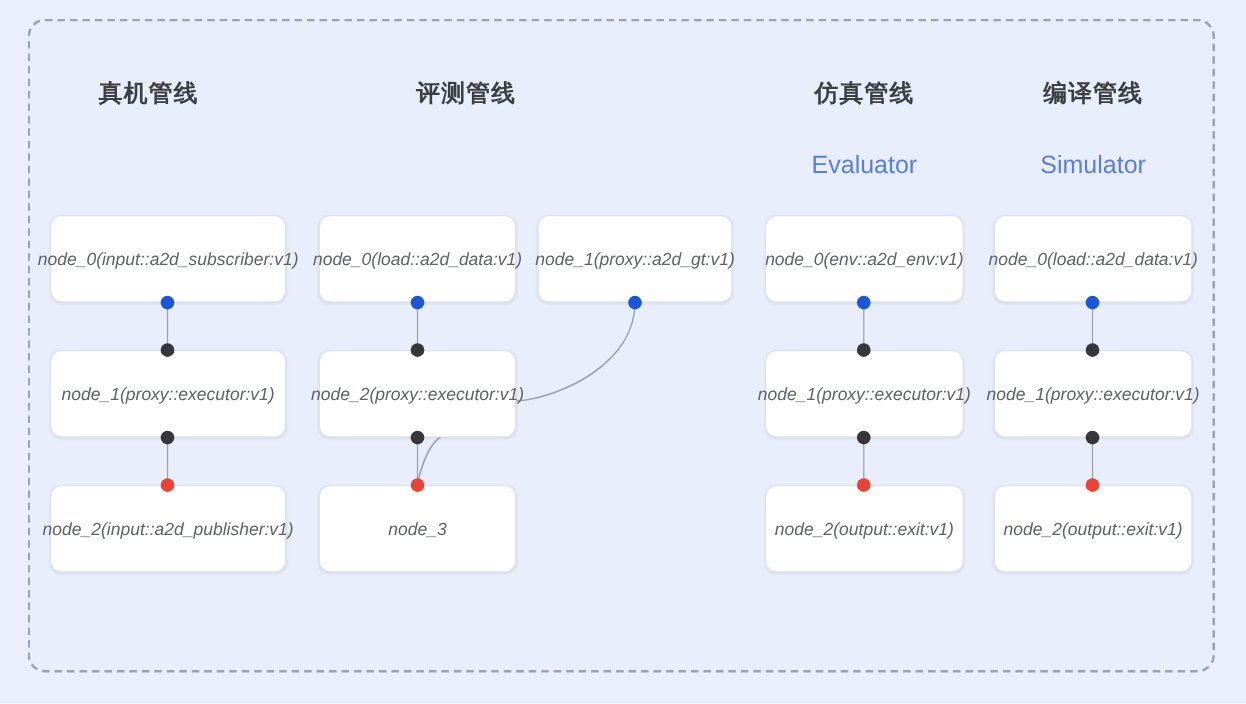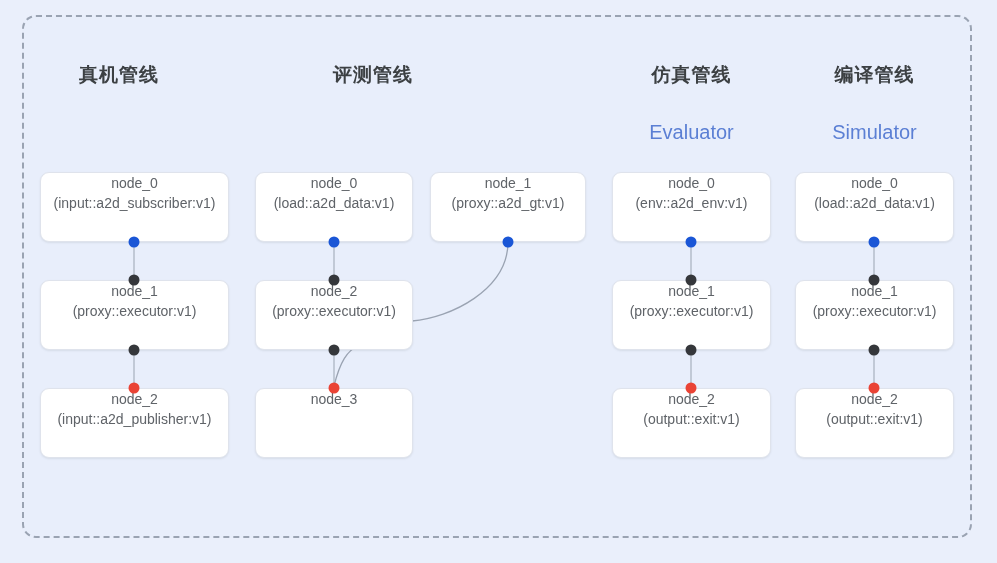--- a/index.html
+++ b/index.html
@@ -47,24 +47,25 @@
     margin-top: 33px;
   }
   .node {
     position: absolute;
     box-sizing: border-box;
     background: #ffffff;
     border: 1px solid #dfe3ec;
     border-radius: 9px;
     box-shadow: 0 1px 2px rgba(60,64,67,0.10);
     display: flex;
-    flex-direction: column;
+    flex-direction: row;
     align-items: center;
-    justify-content: flex-start;
+    justify-content: center;
     color: #5f6368;
+    font-style: italic;
   }
   .node .n-title {
     font-size: 14px;
     line-height: 20px;
     white-space: nowrap;
   }
   .node .n-sub {
     font-size: 14px;
     line-height: 20px;
     white-space: nowrap;

